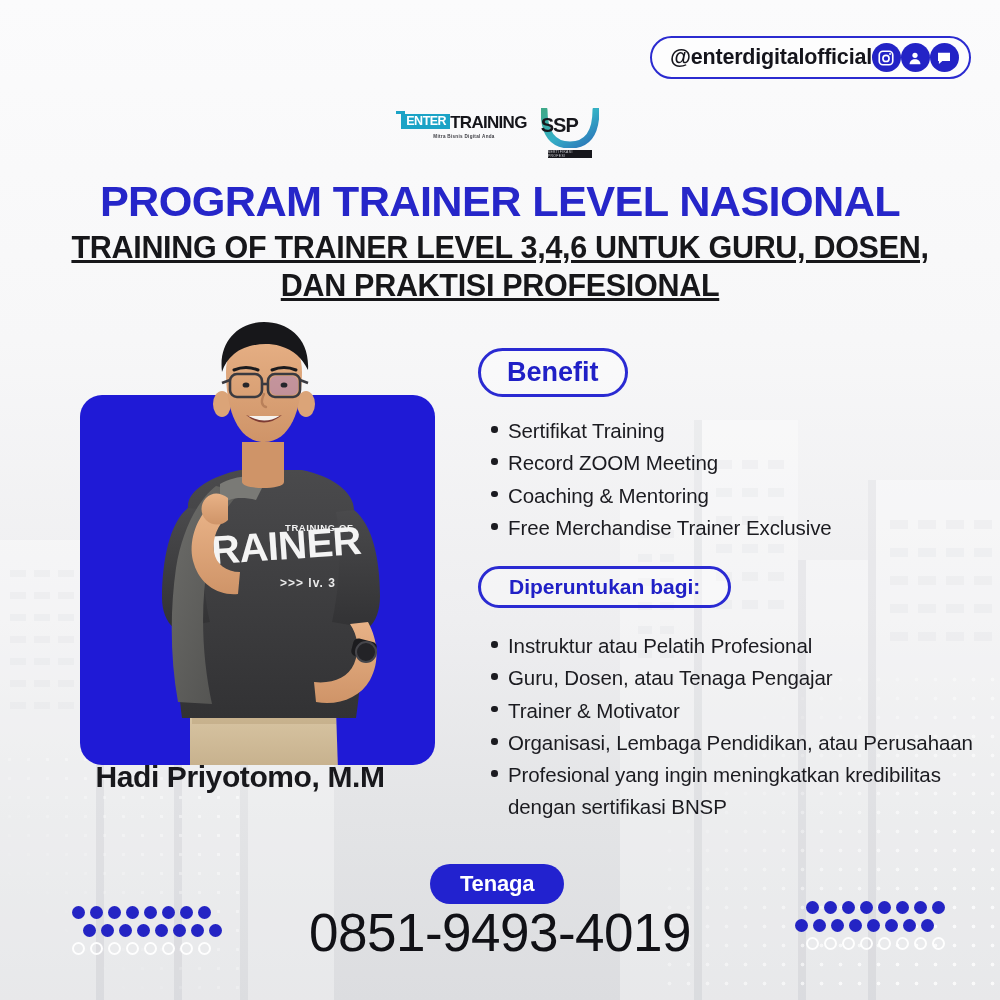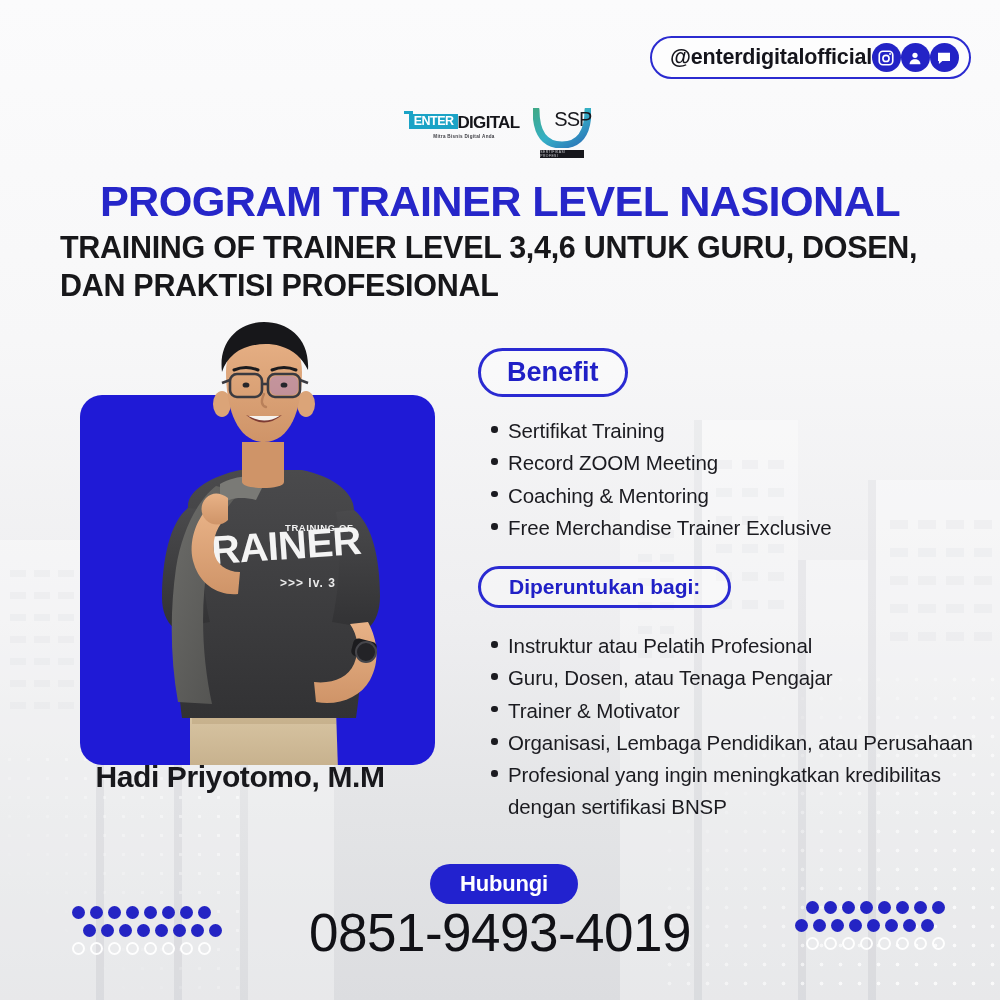--- a/index.html
+++ b/index.html
@@ -66,40 +66,41 @@
   }
   .ed-enter::before{
     content:"";position:absolute;left:-5px;top:-3px;width:9px;height:3px;background:#1ba3c6;
   }
   .ed-digital{color:#15151a;font-weight:800;font-size:17px;letter-spacing:-.7px;line-height:1;}
   .ed-tag{font-size:4.6px;color:#3a3a40;letter-spacing:.3px;margin-top:3px;font-weight:600;}
 
   .logo-ssp{position:relative;width:58px;height:50px;}
   .ssp-arc{position:absolute;left:0;top:0;width:58px;height:40px;}
   .ssp-text{
-    position:absolute;left:0;top:0;width:58px;text-align:right;
-    font-size:20px;font-weight:400;color:#17171c;letter-spacing:-1px;
+    position:absolute;left:0;top:6px;width:58px;text-align:left;
+    font-size:20px;font-weight:700;color:#17171c;letter-spacing:-1px;
   }
   .ssp-bar{
     position:absolute;left:7px;bottom:0;width:44px;height:8px;background:#17171c;
     display:flex;align-items:center;justify-content:center;
   }
   .ssp-bar span{font-size:3.4px;color:#cfcfd4;letter-spacing:.4px;}
 
   
   .h1{
     position:absolute;left:0;right:0;top:178px;text-align:center;
     font-size:42px;font-weight:800;color:#2626c9;
     letter-spacing:-.6px;font-stretch:condensed;
     transform:scaleX(1.03);
   }
   .h2{
-    position:absolute;left:60px;right:60px;top:228px;
+    position:absolute;left:60px;right:60px;top:228px;text-align:center;
     font-size:30.5px;font-weight:800;color:#17171a;line-height:1.25;
     letter-spacing:-.3px;
+    text-decoration:underline;
   }
 
   
   .photo-wrap{position:absolute;left:70px;top:310px;width:390px;height:460px;}
   .photo-card{
     position:absolute;left:10px;top:85px;width:355px;height:370px;
     background:#1f1ad6;border-radius:22px;
   }
   .person{position:absolute;left:0;top:0;width:390px;height:460px;}
   .person svg{display:block;}
@@ -289,21 +290,21 @@
       <svg width="18" height="18" viewBox="0 0 24 24">
           <path d="M4 5h16v11H9.8L5.2 20v-4H4z" fill="#fff"></path>
         </svg>
     </span>
   </div>
 
   <div class="logos">
     <div class="logo-ed">
       <div class="ed-row">
         <span class="ed-enter">ENTER</span>
-        <span class="ed-digital">DIGITAL</span>
+        <span class="ed-digital">TRAINING</span>
       </div>
       <div class="ed-tag">Mitra Bisnis Digital Anda</div>
     </div>
 
     <div class="logo-ssp">
       <svg class="ssp-arc" viewBox="0 0 58 40">
         <defs>
           <linearGradient id="sspg" x1="0" y1="0" x2="1" y2="1">
             <stop offset="0%" stop-color="#3fa98a"></stop>
             <stop offset="50%" stop-color="#35b0c6"></stop>
@@ -430,21 +431,21 @@
 
   <div class="pill" id="pill-target">Diperuntukan bagi:</div>
   <ul class="blist" id="list-target">
     <li>Instruktur atau Pelatih Profesional</li>
     <li>Guru, Dosen, atau Tenaga Pengajar</li>
     <li>Trainer &amp; Motivator</li>
     <li>Organisasi, Lembaga Pendidikan, atau Perusahaan</li>
     <li>Profesional yang ingin meningkatkan kredibilitas dengan sertifikasi BNSP</li>
   </ul>
 
-  <div class="hubungi">Hubungi</div>
+  <div class="hubungi">Tenaga</div>
   <div class="phone">0851-9493-4019</div>
 
   <div class="dots" id="dots-left">
     <div class="row">
         <i class="d"></i>
         <i class="d"></i>
         <i class="d"></i>
         <i class="d"></i>
         <i class="d"></i>
         <i class="d"></i>

